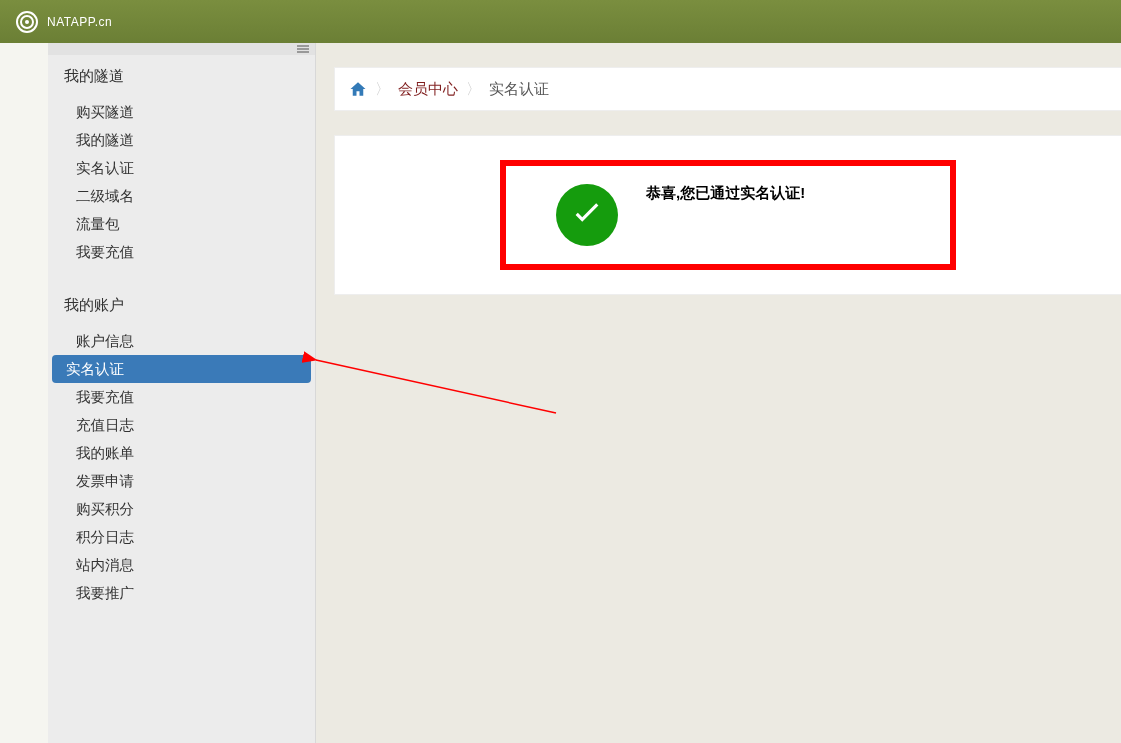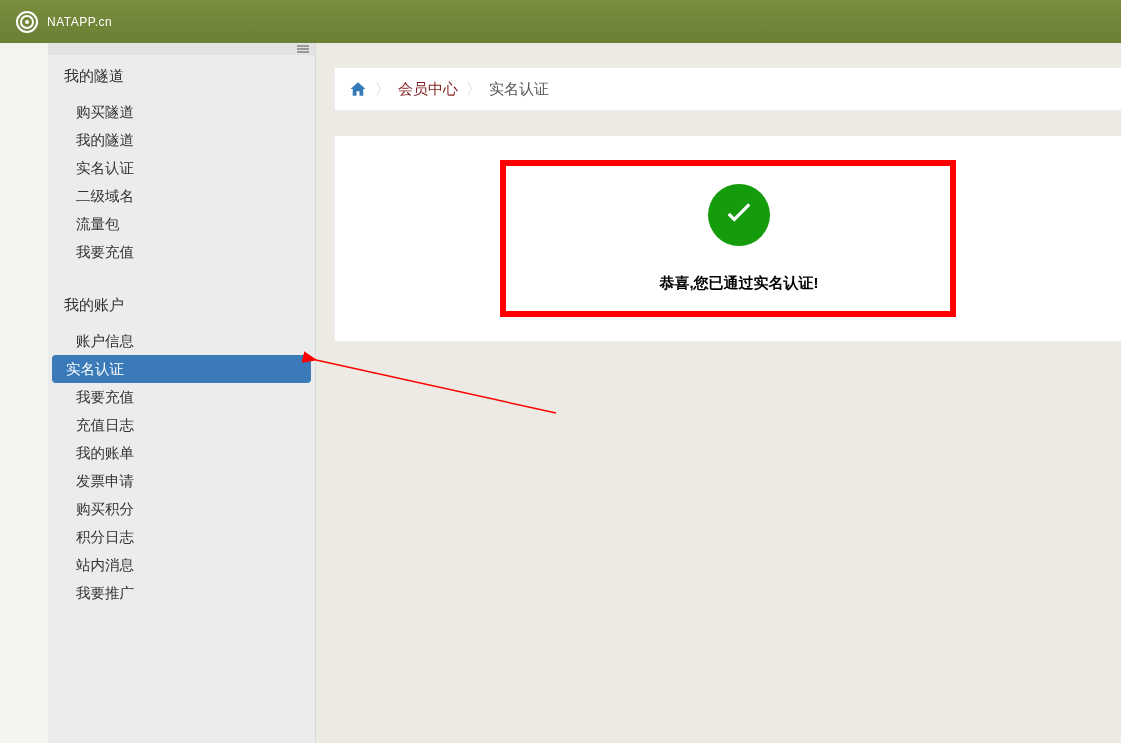--- a/index.html
+++ b/index.html
@@ -95,24 +95,23 @@
       border: 1px solid #eee;
       border-right: none;
       min-height: 160px;
       padding: 24px;
     }
     .result-box {
       width: 456px;
       margin: 0 auto;
       border: 6px solid #ff0000;
       display: flex;
-      align-items: center;
+      align-items: flex-start;
       gap: 28px;
       padding: 18px 28px 18px 50px;
-      flex-direction: column;
     }
     .check-circle {
       width: 62px;
       height: 62px;
       border-radius: 50%;
       background: #159c0d;
       display: flex;
       align-items: center;
       justify-content: center;
       flex-shrink: 0;

